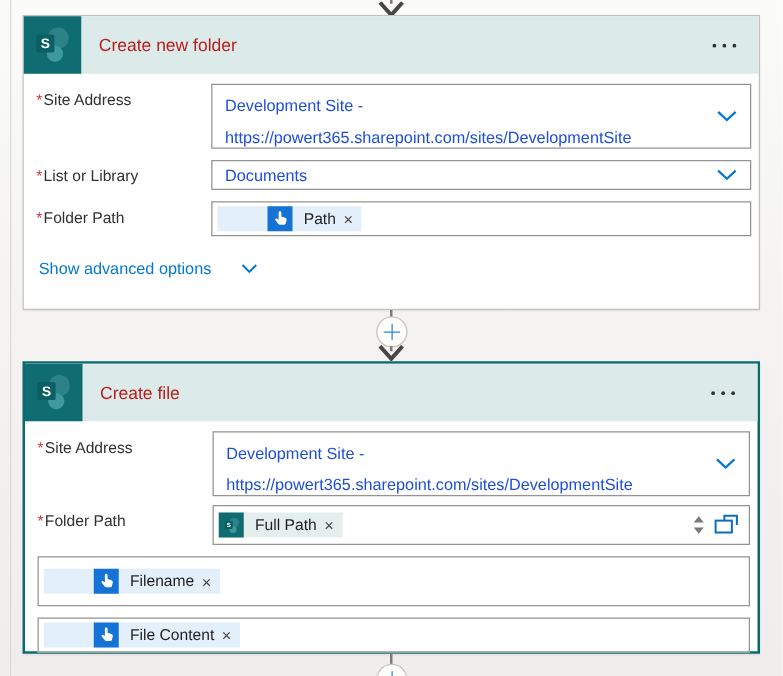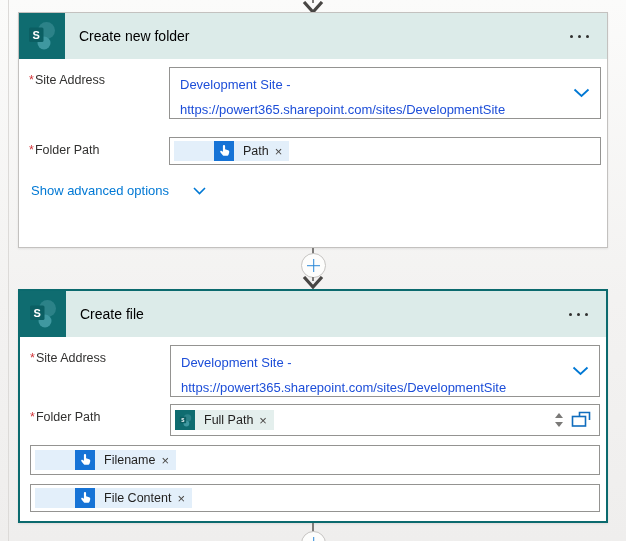--- a/index.html
+++ b/index.html
@@ -11,41 +11,41 @@
   .edge-line { position:absolute; left:8px; top:0; bottom:0; width:1px; background:#dcdad8; }
 
   
   .card { position:absolute; left:18px; width:590px; background:#fff; }
   .card1 { top:12px; height:236px; border:1px solid #c3c1bf; box-shadow:0 1px 2px rgba(0,0,0,.08); }
   .card2 { top:289px; height:234px; border:2px solid #0b6a6e; box-shadow:0 1px 2px rgba(0,0,0,.08); }
 
   .card-header { height:46px; background:#dcebe9; display:flex; align-items:center; }
   .icon-block { width:46px; height:46px; flex:0 0 46px; background:#0f6c70;
                 display:flex; align-items:center; justify-content:center; }
-  .card-title { margin-left:14px; font-size:14px; color:#000000;text-align:center; }
+  .card-title { margin-left:14px; font-size:14px; color:#b91c1c;text-align:center; }
   .menu-dots { margin-left:auto; margin-right:16px; display:flex; gap:5px; padding:6px 2px; cursor:pointer; }
   .menu-dots i { width:3px; height:3px; border-radius:50%; background:#30302f; }
 
   .card-body { padding:8px 6px 0 10px; }
   .field-row { display:flex; align-items:flex-start; }
   .field-label { flex:0 0 140px; width:140px; font-size:12.5px; color:#323130; padding-top:6px; }
   .req { color:#d13438; margin-right:1px; }
 
   .input-box { flex:1; border:1px solid #949391; background:#fff; position:relative; }
   .combo2 { height:52px; padding:7px 34px 0 10px; }
   .combo-line { font-size:13px; color:#1d4ed8; line-height:19px; }
   .combo-line + .combo-line { margin-top:6px; }
   .combo1 { height:24px; padding:0 34px 0 10px; display:flex; align-items:center; }
   .combo1 .combo-line { line-height:normal; }
   .chev { position:absolute; right:10px; top:50%; transform:translateY(-50%); display:block; }
 
   .token-box { display:flex; align-items:center; padding-left:4px; }
   .tb28 { height:28px; }
   .tb32 { height:32px; }
-  .tb30 { height:30px; }
+  .tb30 { height:40px; }
   .token { display:inline-flex; align-items:center; height:20px; font-size:12.5px;
            color:#201f1e; cursor:pointer; }
   .token-blue { background:#e3effa;padding-left:40px; }
   .token-teal { background:#e4efed; }
   .ticon { width:20px; height:20px; display:flex; align-items:center; justify-content:center; margin-right:9px; }
   .ticon-blue { background:#1673d6; }
   .ticon-teal { background:#0f6c70; }
   .token .tlabel { margin-right:6px; }
   .token .tclose { margin-right:7px; font-size:13px; color:#484644; line-height:1; }
 
@@ -108,20 +108,29 @@
           <div class="combo-line">Development Site -</div>
           <div class="combo-line">https://powert365.sharepoint.com/sites/DevelopmentSite</div>
           <svg class="chev" width="17" height="10" viewBox="0 0 17 10">
             <path d="M1.5 1.5 L8.5 8 L15.5 1.5" fill="none" stroke="#0078d4" stroke-width="1.8"></path>
           </svg>
         </div>
       </div>
 
       
       <div class="field-row" style="margin-bottom:9px;">
+        <div class="field-label">
+          <span class="req">*</span><span>List or Library</span>
+        </div>
+        <div class="input-box combo1">
+          <div class="combo-line">Documents</div>
+          <svg class="chev" width="17" height="10" viewBox="0 0 17 10">
+            <path d="M1.5 1.5 L8.5 8 L15.5 1.5" fill="none" stroke="#0078d4" stroke-width="1.8"></path>
+          </svg>
+        </div>
       </div>
 
       
       <div class="field-row">
         <div class="field-label">
           <span class="req">*</span><span>Folder Path</span>
         </div>
         <div class="input-box token-box tb28">
           <span class="token token-blue">
             <span class="ticon ticon-blue">

